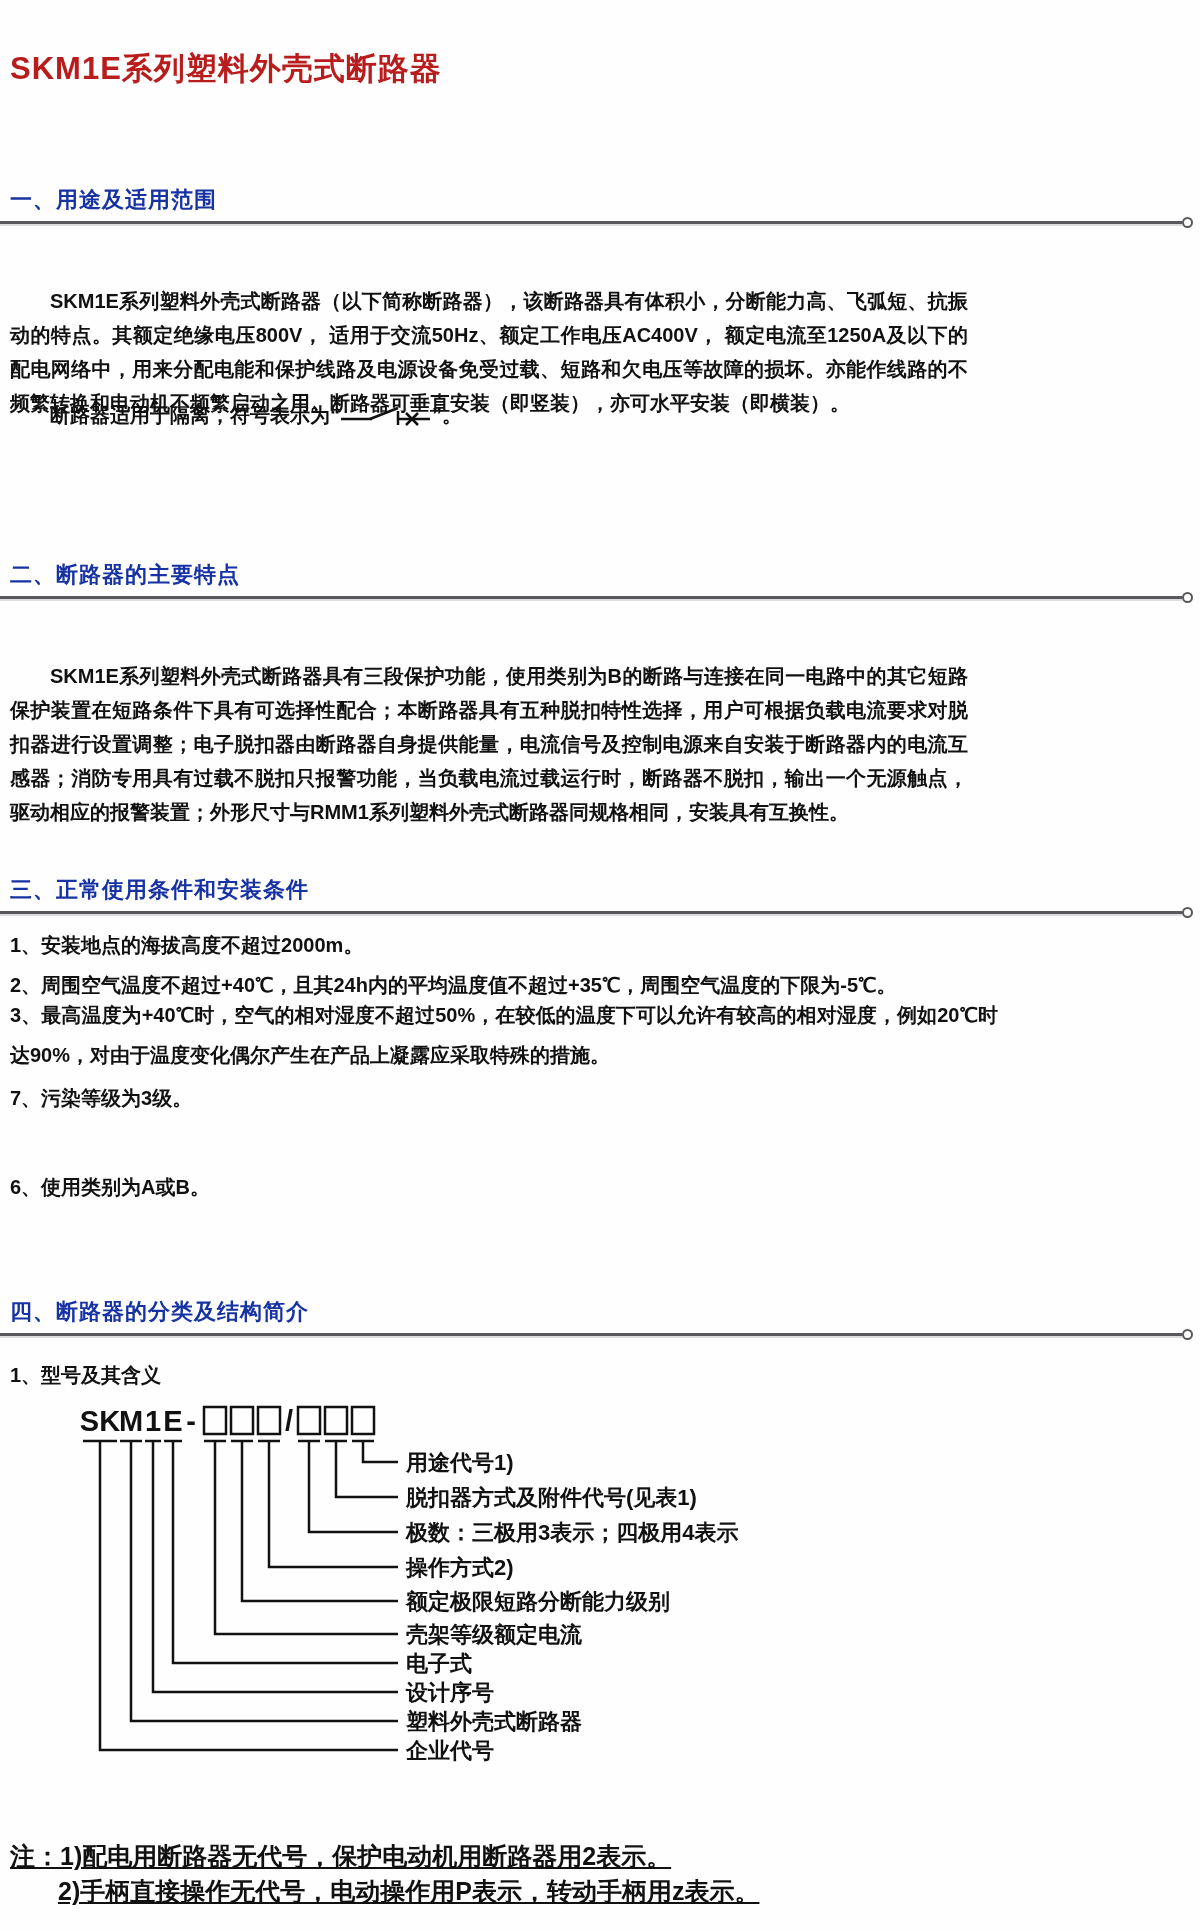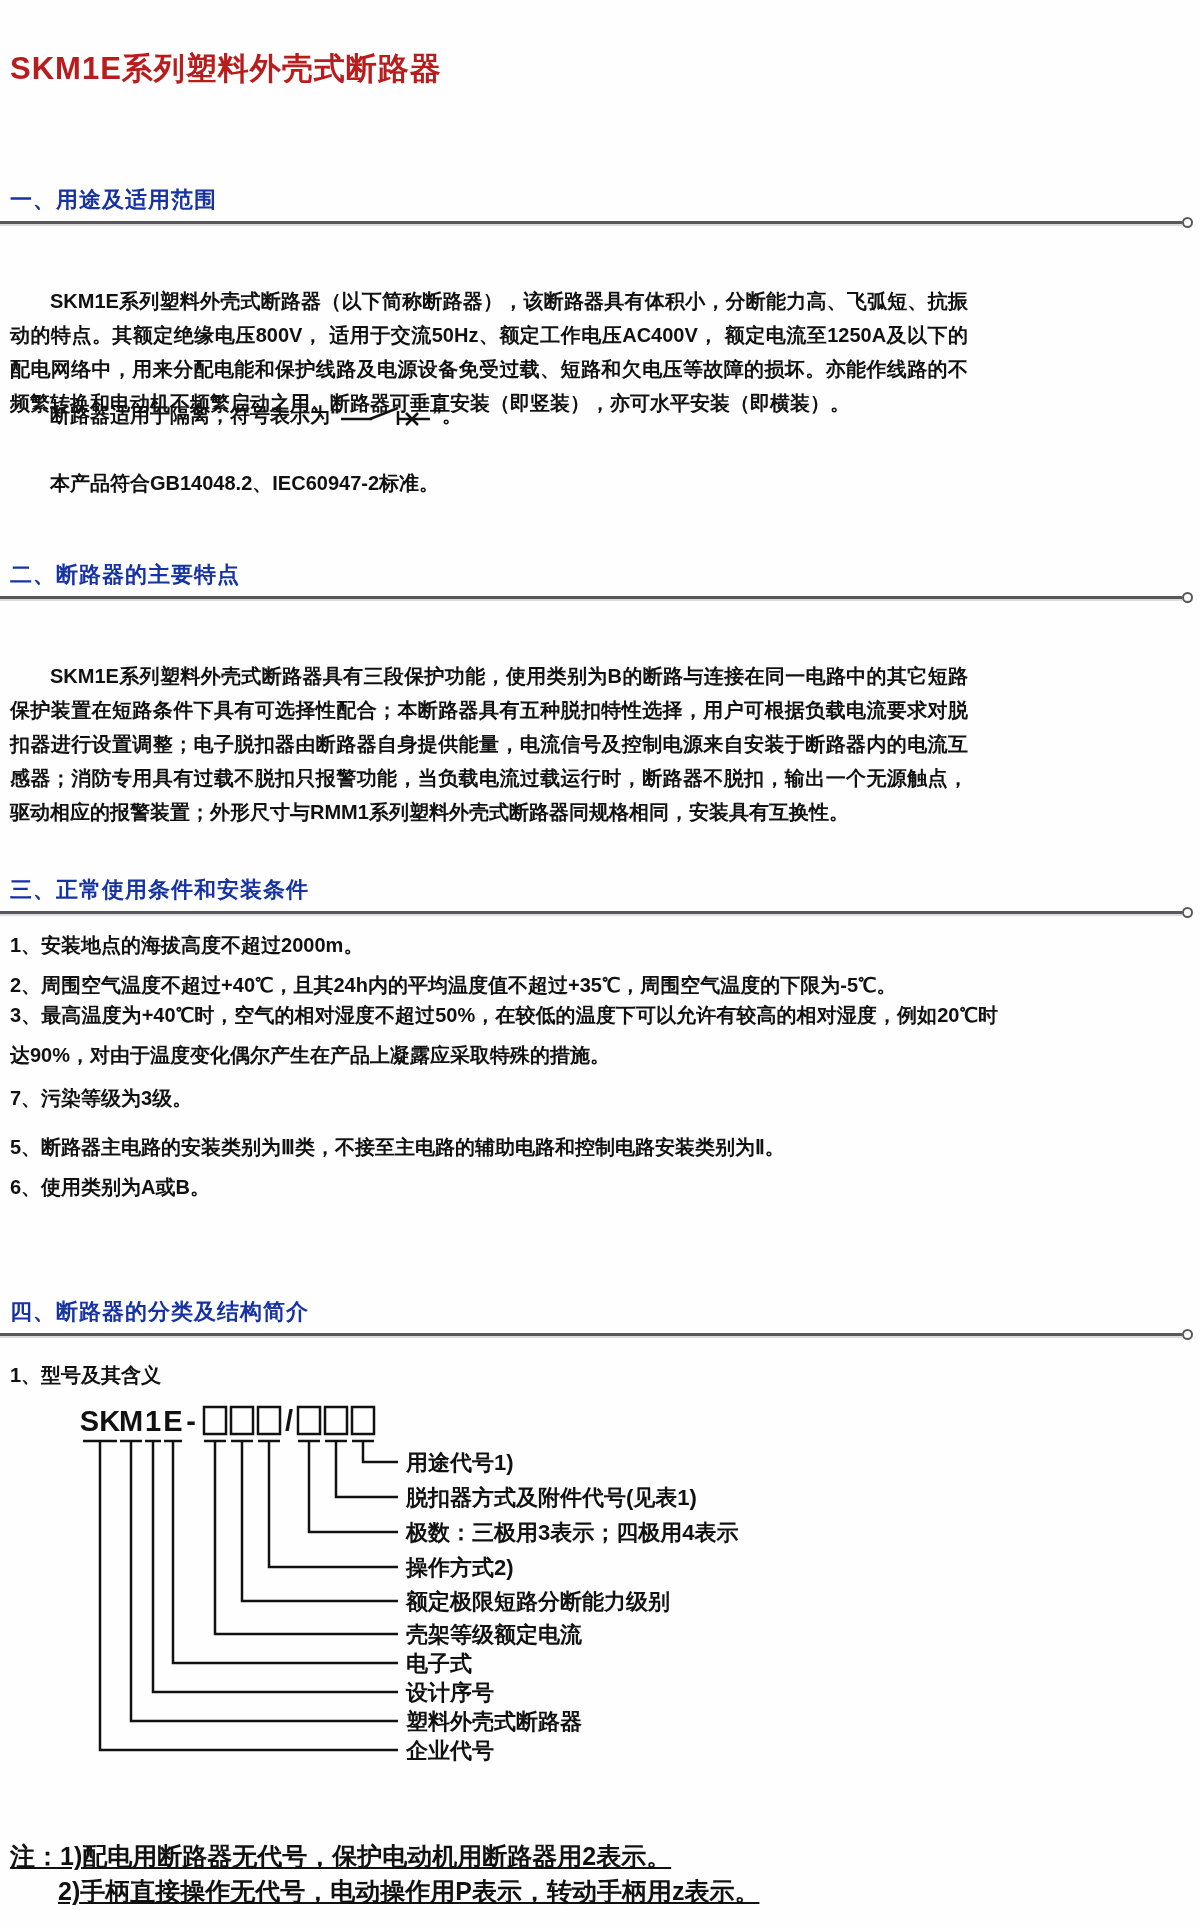--- a/index.html
+++ b/index.html
@@ -44,35 +44,33 @@
   <div class="abs body-text" style="left:10px; top:398px; width:958px;">
     <span style="display:inline-block; width:2em;"></span><span>断路器适用于隔离，符号表示为“</span><svg class="iso-symbol" width="92" height="28" viewBox="0 0 92 28">
       <path d="M1,18 L32,18" stroke="#111" stroke-width="2.5" fill="none"></path>
       <path d="M30,18 L58,7" stroke="#111" stroke-width="2.5" fill="none"></path>
       <path d="M58,10 L58,24" stroke="#111" stroke-width="2.5" fill="none"></path>
       <path d="M58,18 L90,18" stroke="#111" stroke-width="2.5" fill="none"></path>
       <path d="M66,12 L78,24 M78,12 L66,24" stroke="#111" stroke-width="2.5" fill="none"></path>
     </svg><span>”。</span>
   </div>
 
-  <div class="abs body-text indent" style="left:10px; top:428px; width:958px;">本产品符合GB14048.2、IEC60947-2标准。</div>
 
   <div class="abs sec-h" style="left:10px; top:560px;">二、断路器的主要特点</div>
   <div class="rule" style="top:596px;"></div>
 
   <div class="abs body-text indent" style="left:10px; top:621px; width:958px;">SKM1E系列塑料外壳式断路器具有三段保护功能，使用类别为B的断路与连接在同一电路中的其它短路保护装置在短路条件下具有可选择性配合；本断路器具有五种脱扣特性选择，用户可根据负载电流要求对脱扣器进行设置调整；电子脱扣器由断路器自身提供能量，电流信号及控制电源来自安装于断路器内的电流互感器；消防专用具有过载不脱扣只报警功能，当负载电流过载运行时，断路器不脱扣，输出一个无源触点，驱动相应的报警装置；外形尺寸与RMM1系列塑料外壳式断路器同规格相同，安装具有互换性。</div>
 
   <div class="abs sec-h" style="left:10px; top:875px;">三、正常使用条件和安装条件</div>
   <div class="rule" style="top:911px;"></div>
 
   <div class="abs item" style="left:10px; top:925px; width:988px;">1、安装地点的海拔高度不超过2000m。</div>
   <div class="abs item" style="left:10px; top:965px; width:988px;">2、周围空气温度不超过+40℃，且其24h内的平均温度值不超过+35℃，周围空气温度的下限为-5℃。</div>
   <div class="abs item" style="left:10px; top:995px; width:988px;">3、最高温度为+40℃时，空气的相对湿度不超过50%，在较低的温度下可以允许有较高的相对湿度，例如20℃时达90%，对由于温度变化偶尔产生在产品上凝露应采取特殊的措施。</div>
   <div class="abs item" style="left:10px; top:1078px; width:988px;">7、污染等级为3级。</div>
-  <div class="abs item" style="left:10px; top:1127px; width:988px;">5、断路器主电路的安装类别为Ⅲ类，不接至主电路的辅助电路和控制电路安装类别为Ⅱ。</div>
   <div class="abs item" style="left:10px; top:1167px; width:988px;">6、使用类别为A或B。</div>
 
   <div class="abs sec-h" style="left:10px; top:1297px;text-align:center;">四、断路器的分类及结构简介</div>
   <div class="rule" style="top:1333px;"></div>
 
   <div class="abs item" style="left:10px; top:1355px; width:600px;">1、型号及其含义</div>
 
   <svg class="abs" style="left:0; top:1395px;" width="1200" height="380" viewBox="0 0 1200 380">
 
     <g>

